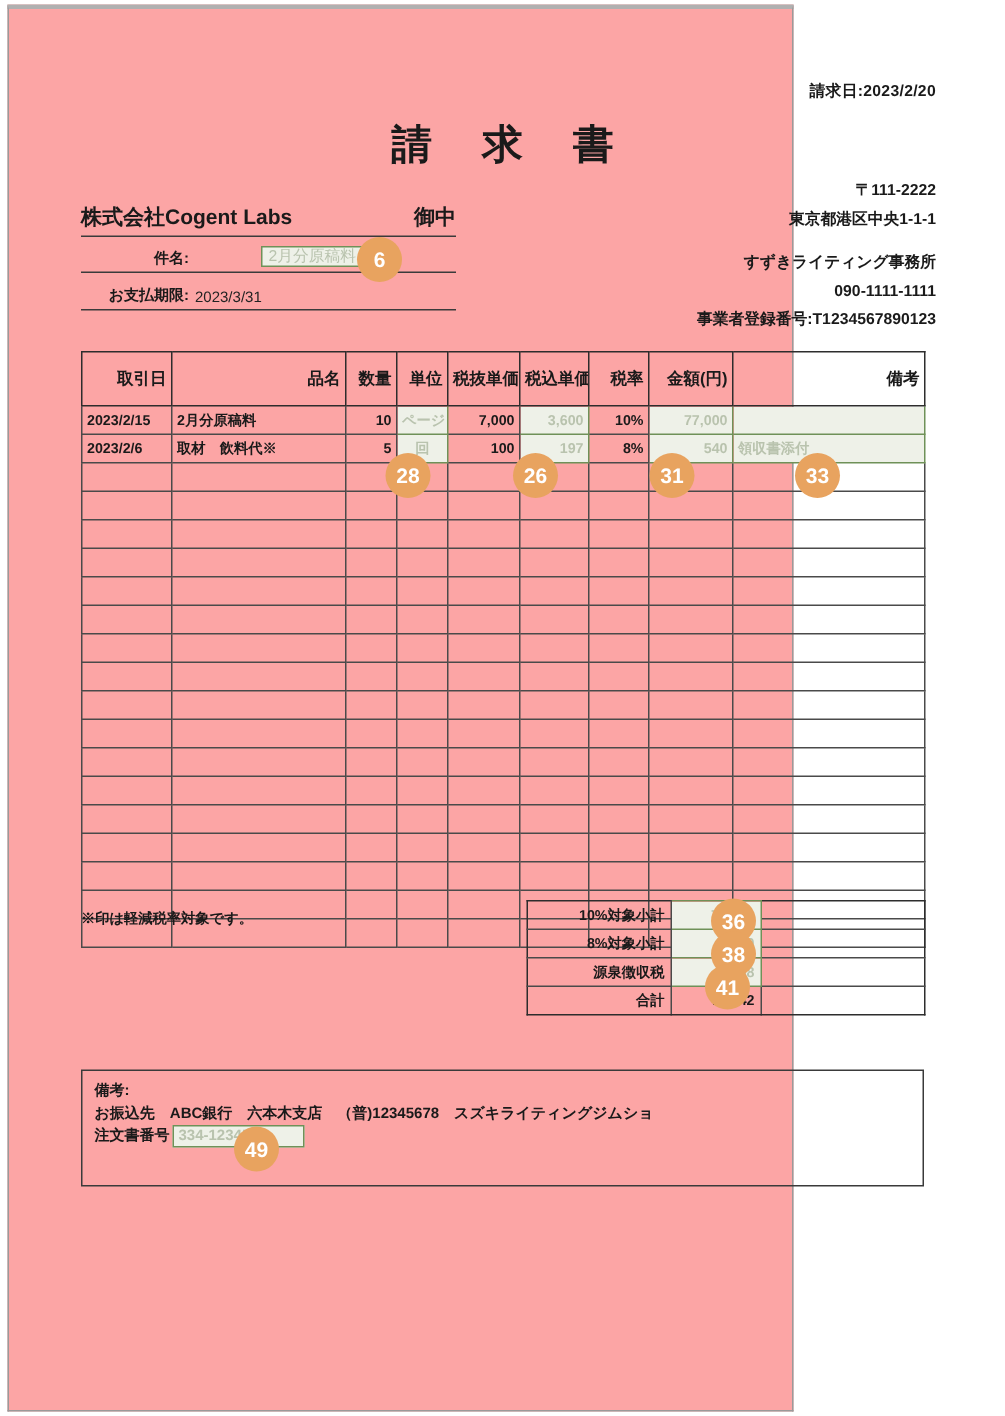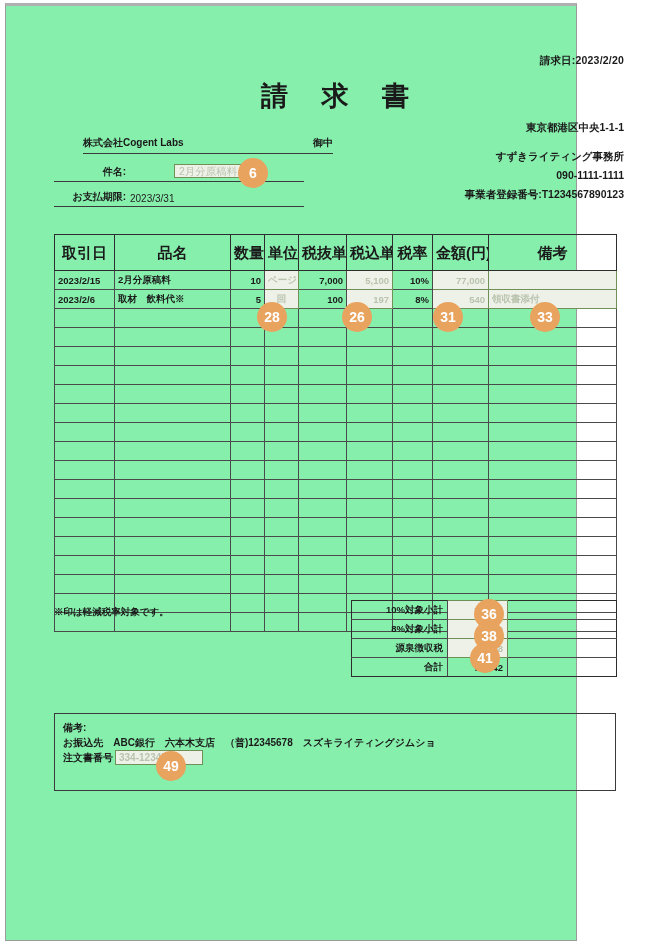--- a/index.html
+++ b/index.html
@@ -6,22 +6,22 @@
   html, body { margin:0; padding:0; }
   body {
     width:670px; height:944px;
     background:#ffffff;
     font-family:"Liberation Sans", sans-serif;
     color:#1a1a1a;
     overflow:hidden;
   }
   .page {
     position:absolute; left:5px; top:3px;
-    width:572px; height:938px;
-    background:#86efac;
+    width:524px; height:938px;
+    background:#fca5a5;
     border:1px solid #9a9a9a;
     border-top:3px solid #b0b0b0;
   }
   .sheet { position:absolute; left:0; top:0; width:658px; height:932px; }
 
   
   .inv-date {
     position:absolute; right:40px; top:48px;
     font-size:10.5px; font-weight:bold; letter-spacing:.2px;
   }
@@ -35,22 +35,22 @@
   .right-block {
     position:absolute; right:40px; top:112px;
     text-align:right; font-size:10.5px; font-weight:bold; line-height:19px;
   }
   .right-block .gap { height:10px; }
 
   .client {
     position:absolute; left:48px; top:130px; width:250px;
     border-bottom:1.6px solid #3a3a3a;
     padding-bottom:3px;
-    font-size:10px; font-weight:bold;
-    display:flex; justify-content:space-between; align-items:flex-end;margin-left:29px;
+    font-size:14px; font-weight:bold;
+    display:flex; justify-content:space-between; align-items:flex-end;
   }
   .fld {
     position:absolute; left:48px; width:250px;
     display:flex; align-items:flex-end;
     font-size:10px; font-weight:bold;
     border-bottom:1.6px solid #3a3a3a;
     padding-bottom:2px;
   }
   .fld.subject { top:158px;gap:44px; }
   .fld.due     { top:184px; }
@@ -84,23 +84,23 @@
   table.items td, table.items th {
     border:1px solid #4a4a4a;
     padding:0 3px;
     height:19px;
     overflow:hidden;
     white-space:nowrap;
   }
   table.items thead th {
     border:1.4px solid #2d2d2d;
     height:36px;
-    font-size:15px;
+    font-size:11px;
     font-weight:bold;
-    text-align:center;
+    text-align:right;
     line-height:12px;
     vertical-align:middle;
   }
   table.items tbody td { font-weight:bold; height:19px; vertical-align:middle; }
   .c-date  { width:60px; text-align:left; }
   .c-name  { width:116px; text-align:left; }
   .c-qty   { width:34px; text-align:right; }
   .c-unit  { width:34px; text-align:center; }
   .c-price { width:48px; text-align:right; }
   .c-tprice{ width:46px; text-align:right; }
@@ -172,20 +172,21 @@
 <body>
 
 <div class="page">
   <div class="sheet">
 
     <div class="inv-date">請求日:2023/2/20</div>
 
     <div class="doc-title">請 求 書</div>
 
     <div class="right-block">
+      <div>〒111-2222</div>
       <div>東京都港区中央1-1-1</div>
       <div class="gap"></div>
       <div>すずきライティング事務所</div>
       <div>090-1111-1111</div>
       <div>事業者登録番号:T1234567890123</div>
     </div>
 
     <div class="client">
       <span>株式会社Cogent Labs</span>
       <span>御中</span>
@@ -217,21 +218,21 @@
           <th class="c-note">備考</th>
         </tr>
       </thead>
       <tbody>
           <tr>
             <td class="c-date">2023/2/15</td>
             <td class="c-name">2月分原稿料</td>
             <td class="c-qty">10</td>
             <td class="c-unit cell-hl">ページ</td>
             <td class="c-price">7,000</td>
-            <td class="c-tprice cell-hl">5,100</td>
+            <td class="c-tprice cell-hl">3,600</td>
             <td class="c-rate">10%</td>
             <td class="c-amt cell-hl">77,000</td>
             <td class="c-note cell-hl"></td>
           </tr>
           <tr>
             <td class="c-date">2023/2/6</td>
             <td class="c-name">取材　飲料代※</td>
             <td class="c-qty">5</td>
             <td class="c-unit cell-hl">回</td>
             <td class="c-price">100</td>

